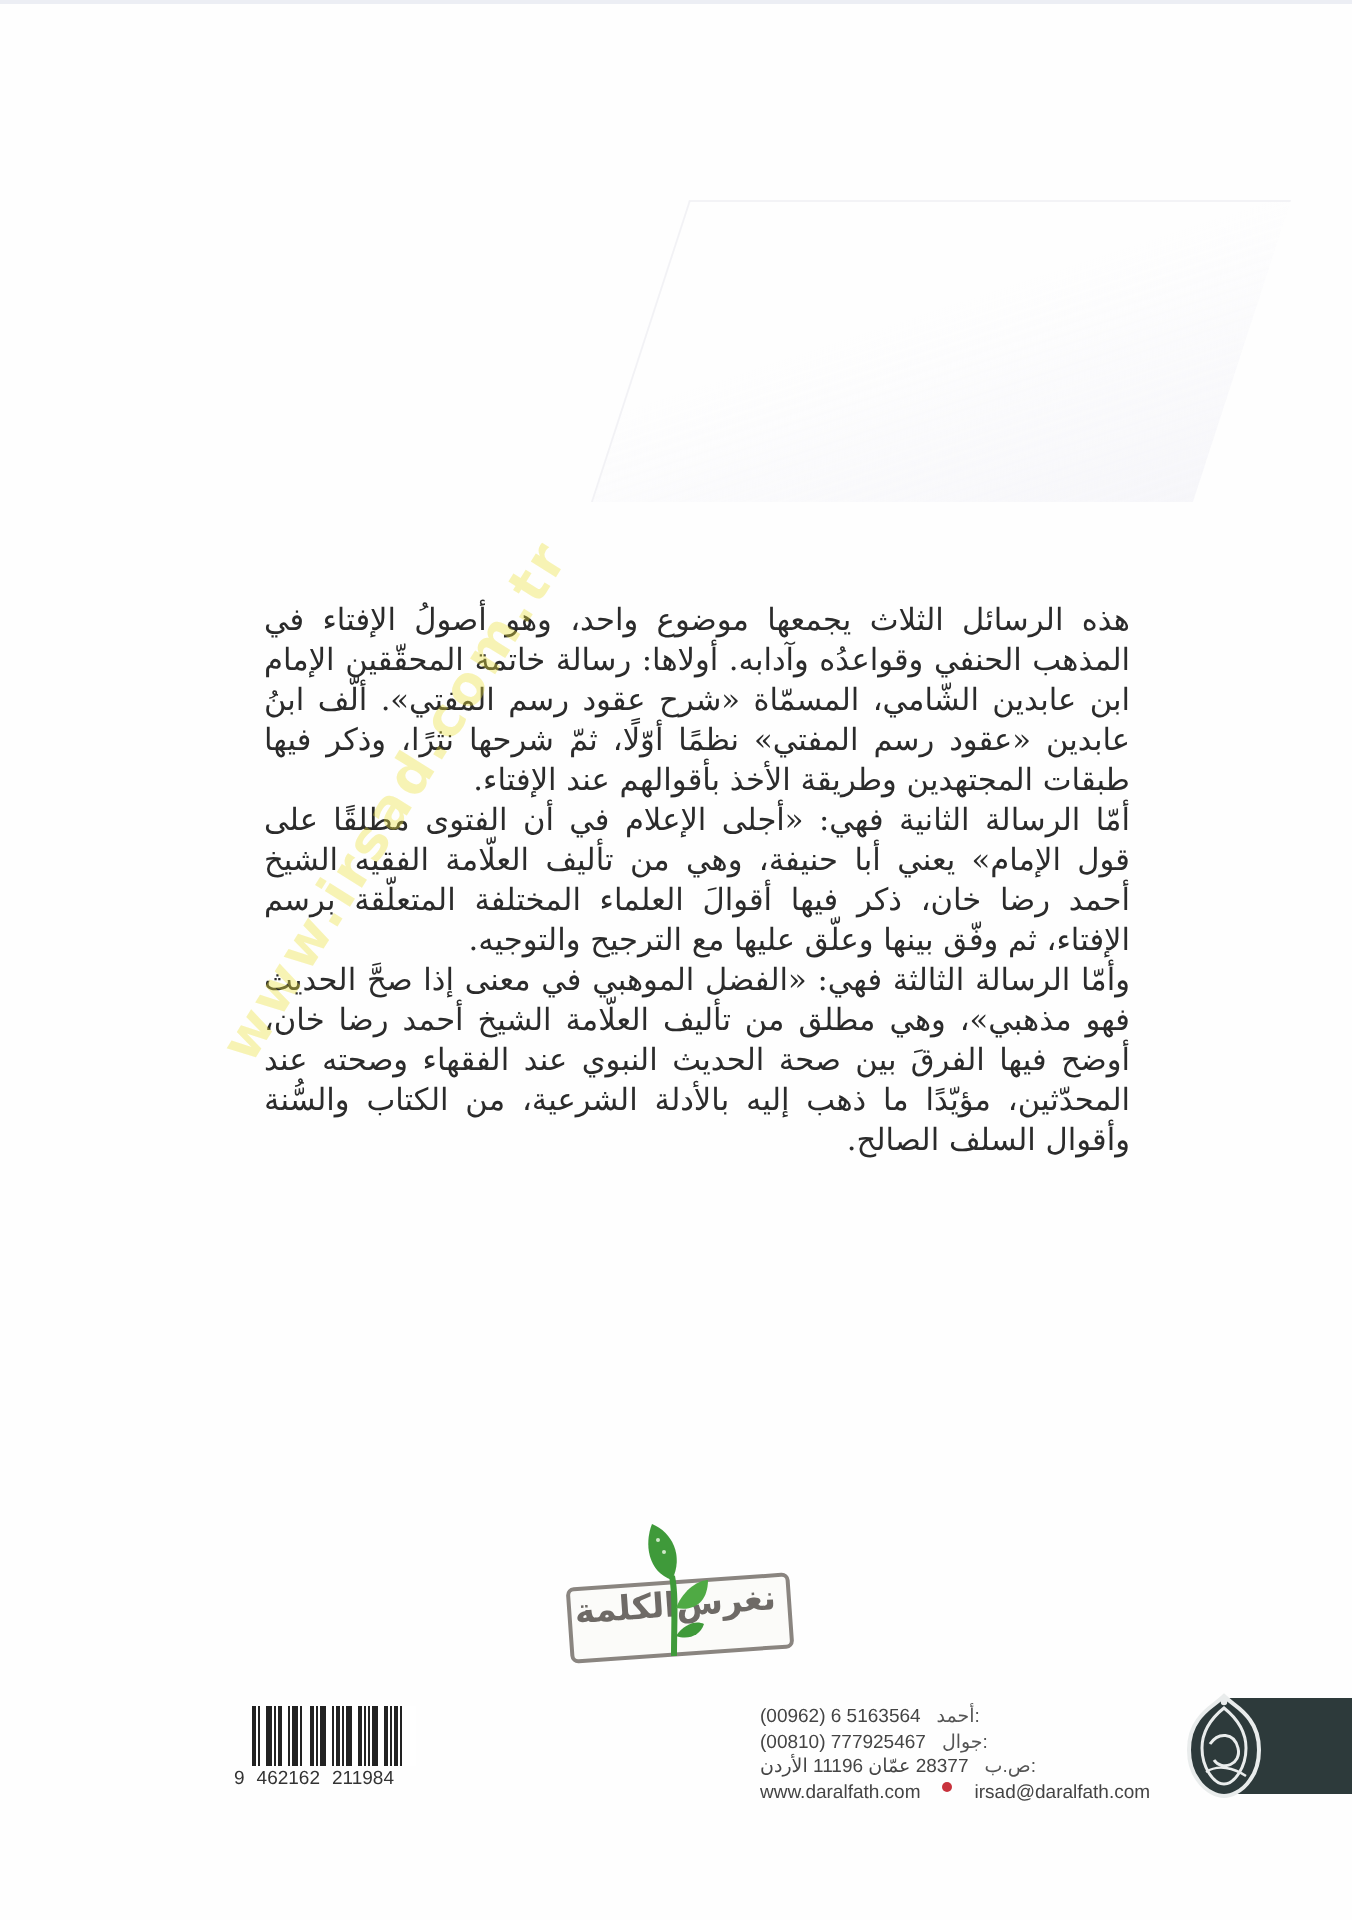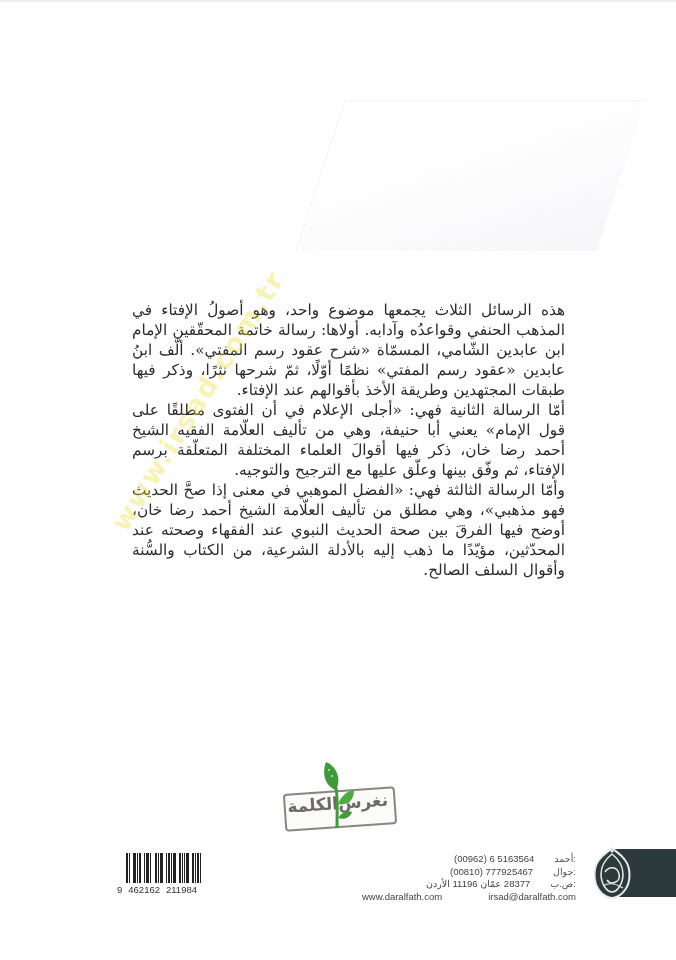--- a/index.html
+++ b/index.html
@@ -57,21 +57,21 @@
     position: absolute; left: 117px; top: 884px; width: 100px;
     font-family: "Liberation Sans", sans-serif; font-size: 9.5px; color: #333;
     display: flex; gap: 6px;
   }
 
   .contact {
     position: absolute; left: 380px; top: 853px; width: 196px;
     font-family: "Liberation Sans", sans-serif; font-size: 9.5px; color: #444;
     line-height: 12.5px;
   }
-  .contact-row { display: flex; justify-content: flex-end; gap: 20px; white-space: nowrap; }
+  .contact-row { display: flex; gap: 8px; white-space: nowrap; }
   .contact-row .lbl { color: #555; }
   .contact-row .val-ar { direction: rtl; }
   .dot { display: inline-block; width: 5px; height: 5px; border-radius: 50%; background: #c8323c; margin: 0 3px; vertical-align: middle; }
 
   .publisher-band {
     position: absolute; left: 612px; top: 849px; width: 64px; height: 48px;
     background: #2d3a3b;
   }
   .publisher-emblem { position: absolute; left: 591px; top: 846px; width: 42px; height: 54px; }
 </style>

